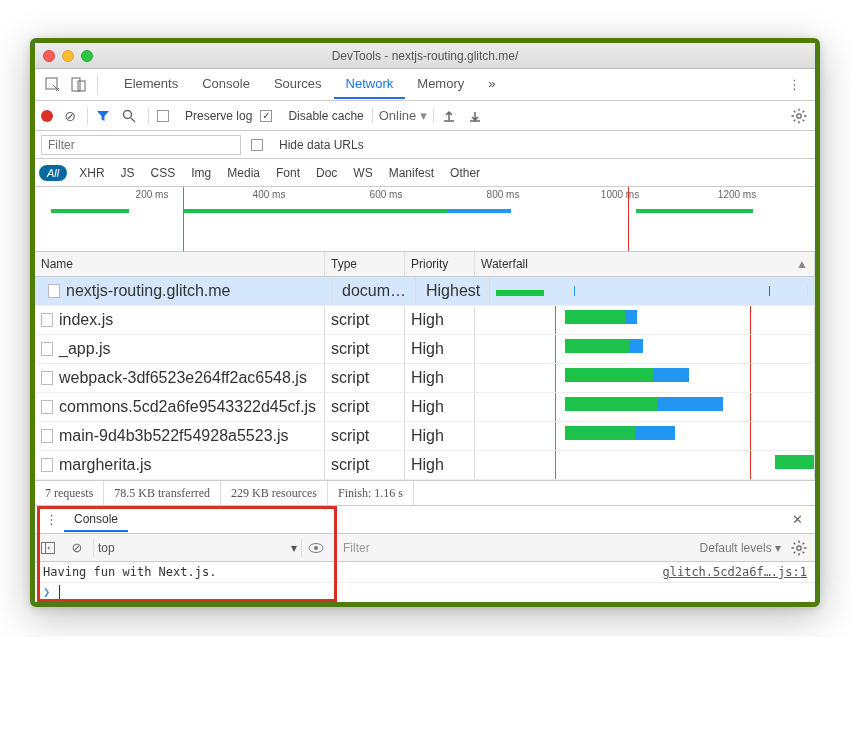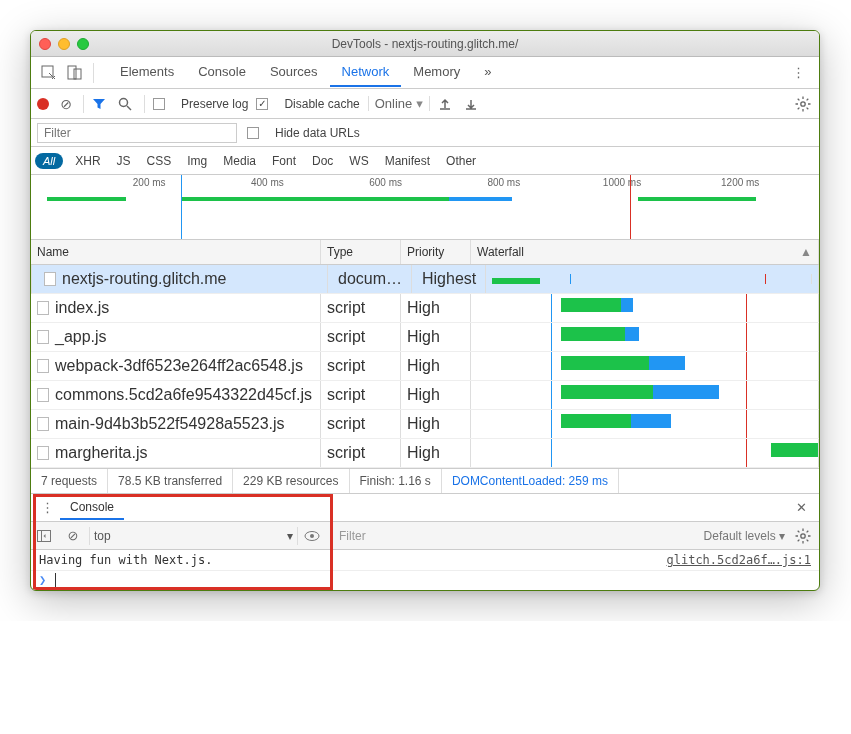--- a/index.html
+++ b/index.html
@@ -9,21 +9,22 @@
     color: #333;
     background: #fff;
     padding: 30px;
   }
   .window {
     width: 790px;
     background: #fff;
     border-radius: 6px;
     box-shadow: 0 10px 40px rgba(0,0,0,0.25), 0 2px 8px rgba(0,0,0,0.15);
     overflow: hidden;
-    border: 1px solid #4d7c0f;
+    border: 5px solid #4d7c0f;
+    margin-top: 8px;
   }
   .titlebar {
     height: 26px;
     background: linear-gradient(#ececec,#dcdcdc);
     border-bottom: 1px solid #bbb;
     display: flex;
     align-items: center;
     padding: 0 8px;
     position: relative;
   }
@@ -66,21 +67,21 @@
   .table-h { display:flex; border-bottom:1px solid #ccc; background:#f5f5f5; font-size:12px;}
   .table-h > div, .row > div { padding:5px 6px; border-right:1px solid #ddd; overflow:hidden; white-space:nowrap; text-overflow:ellipsis;}
   .col-name{width:290px;} .col-type{width:80px;} .col-pri{width:70px;} .col-wf{flex:1;position:relative;border-right:none;}
   .row { display:flex; border-bottom:1px solid #eee; font-size:16px; color:#333;}
   .row.sel { background:#d4e7fd;}
   .fileicn { display:inline-block;width:12px;height:14px;border:1px solid #bbb;background:#fff;margin-right:6px;vertical-align:-2px;}
   .wfbar{position:absolute;top:4px;height:14px;display:flex;}
   .wfbar span{display:block;height:100%;}
   .wf-vline{position:absolute;top:0;bottom:0;width:1px;}
   .statusbar { display:flex; height:26px; border-top:1px solid #ccc;border-bottom:1px solid #ccc; align-items:center; font-size:12px; color:#555;}
-  .statusbar > span { padding:0 10px; border-right:1px solid #ddd; height:100%; display:flex; align-items:center;}
+  .statusbar > span { padding:0 10px; border-right:1px solid #ddd; height:100%; display:flex; align-items:center;font-family:Liberation Serif, serif;}
   .statusbar .link { color:#1a73e8;}
   .drawer-head { display:flex; align-items:center; height:28px; border-bottom:1px solid #ccc; padding:0 4px;}
   .drawer-tab { padding:4px 10px; color:#333; border-bottom:2px solid #1a73e8; font-size:12px;}
   .close-x { margin-left:auto; padding:0 8px; color:#666;}
   .console-toolbar { display:flex; align-items:center; height:28px; border-bottom:1px solid #ccc;background:#f5f5f5;}
   .cleft { display:flex;align-items:center;gap:6px;padding:0 6px; width:300px; border-right:1px solid #ddd; height:100%;}
   .cbtn { width:20px;text-align:center;color:#666;}
   .csel { flex:1; display:flex; align-items:center; justify-content:space-between; padding:0 4px; color:#555;font-size:12px;border-left:1px solid #ddd;border-right:1px solid #ddd; height:18px;}
   .cright { flex:1; display:flex; align-items:center; gap:10px; padding:0 8px; color:#777; font-size:12px;}
   .cfilter { flex:1; }
@@ -328,21 +329,20 @@
           </div>
         </div>
       </div>
     </div>
 
   <div class="statusbar">
     <span>7 requests</span>
     <span>78.5 KB transferred</span>
     <span>229 KB resources</span>
     <span>Finish: 1.16 s</span>
-    <span class="link">DOMContentLoaded: 259 ms</span>
   </div>
 
   <div class="drawer">
     <div class="redframe" style="left:2px;top:0;width:300px;height:100%"></div>
 
     <div class="drawer-head">
       <div style="padding:0 6px;color:#666">⋮</div>
       <div class="drawer-tab">Console</div>
       <div class="close-x">✕</div>
     </div>

